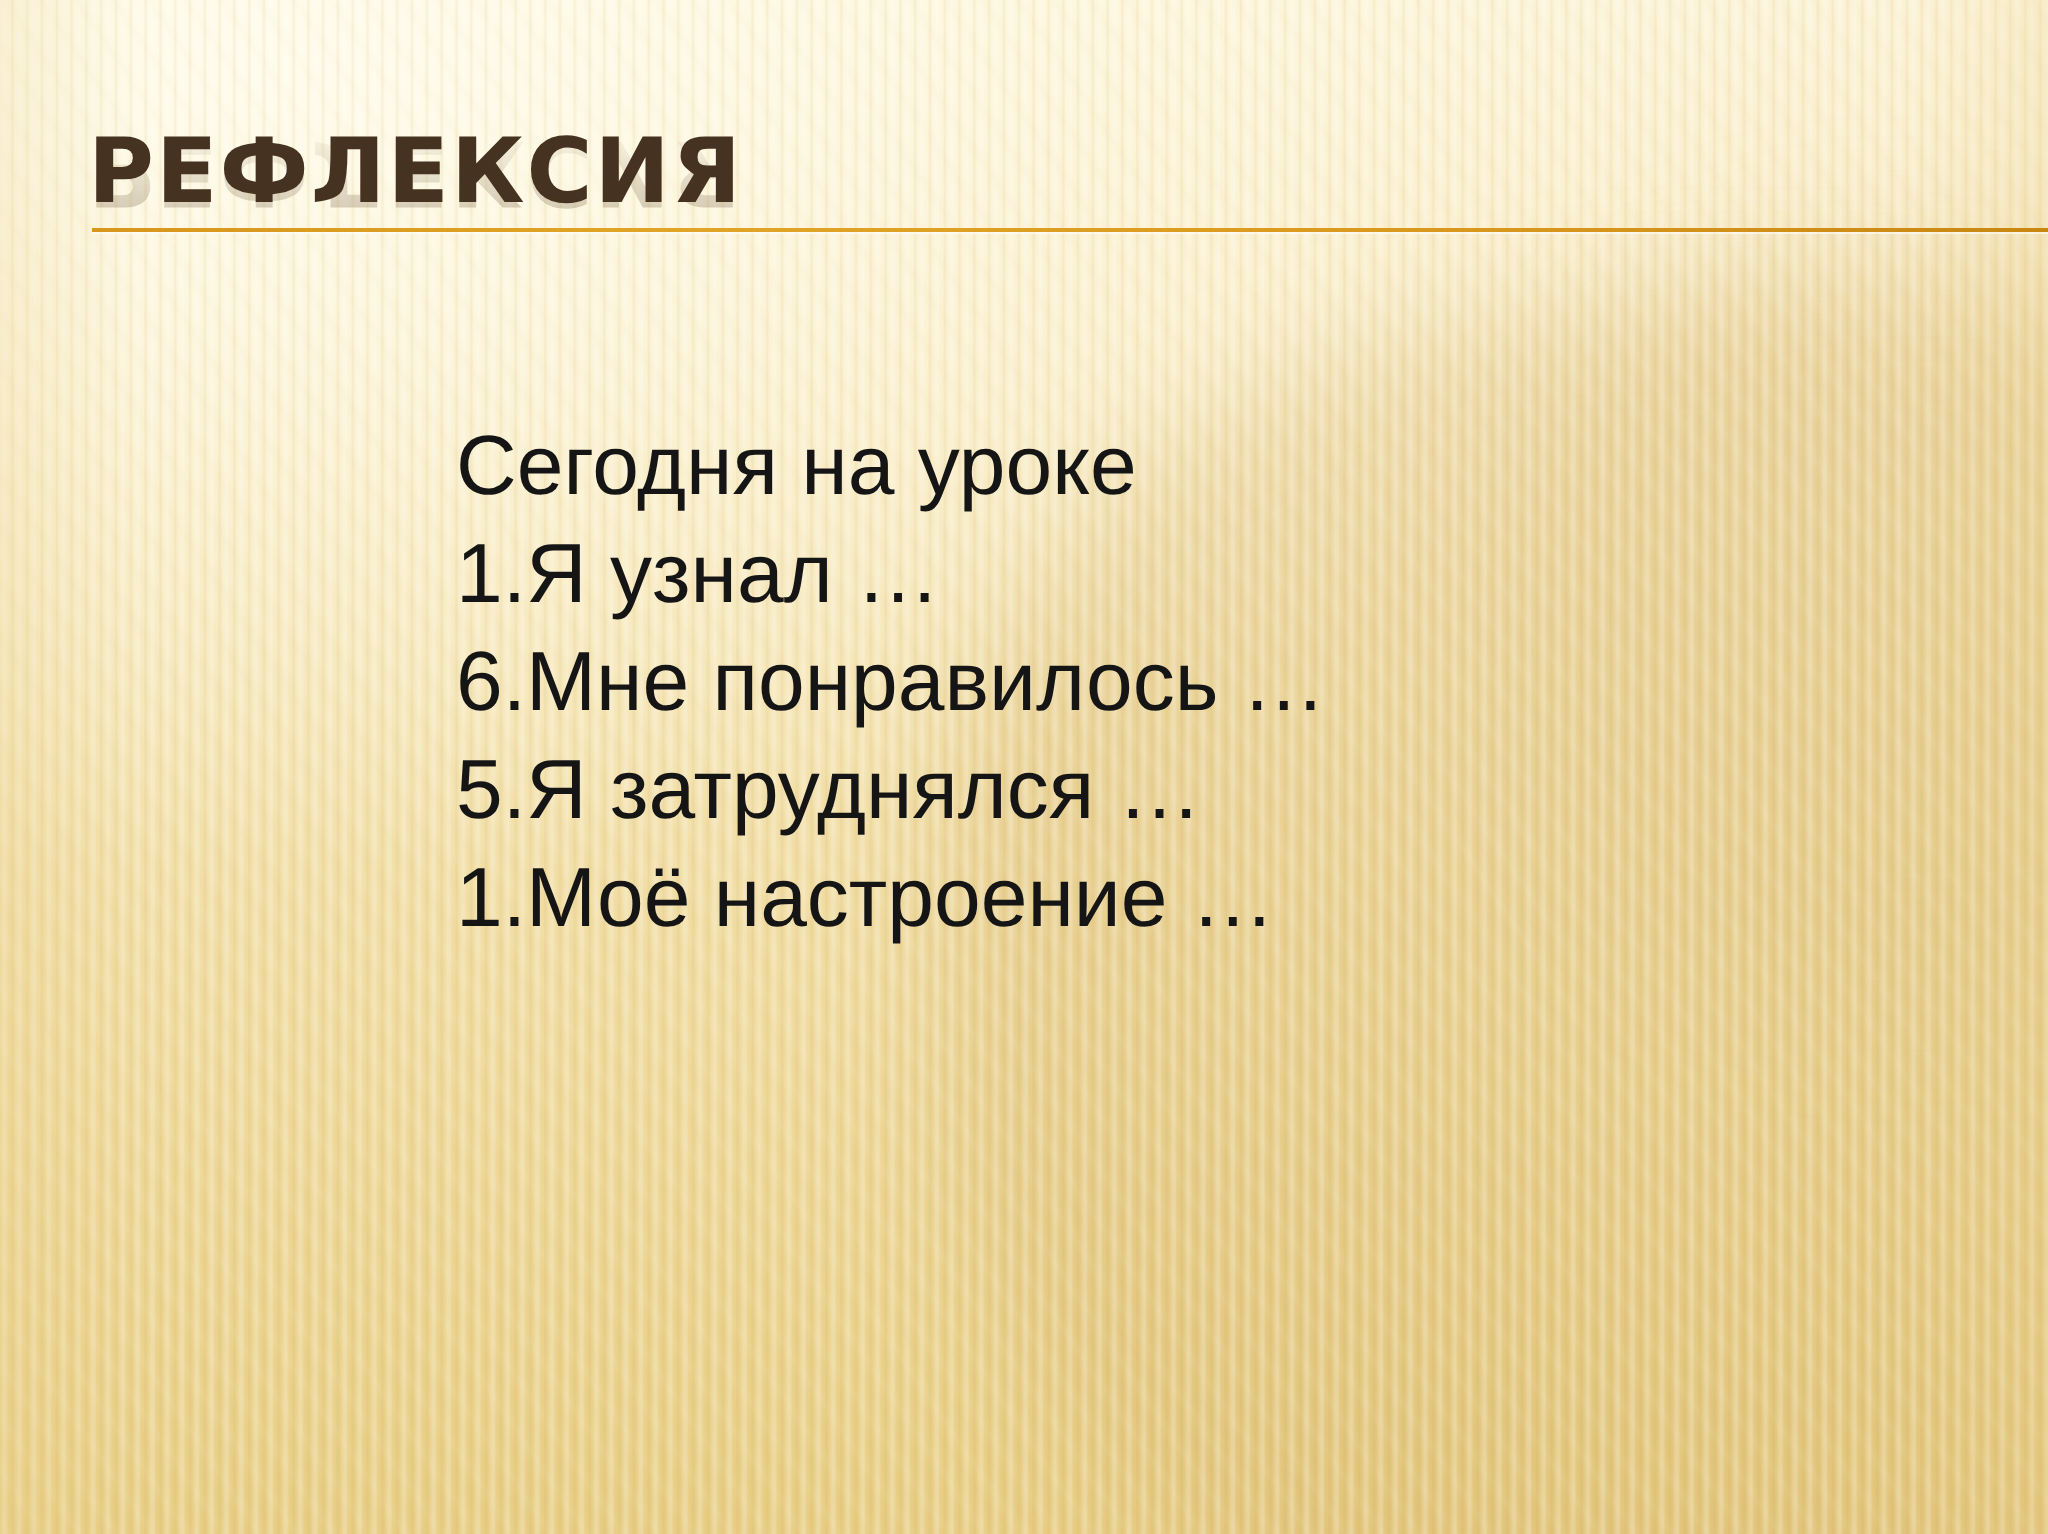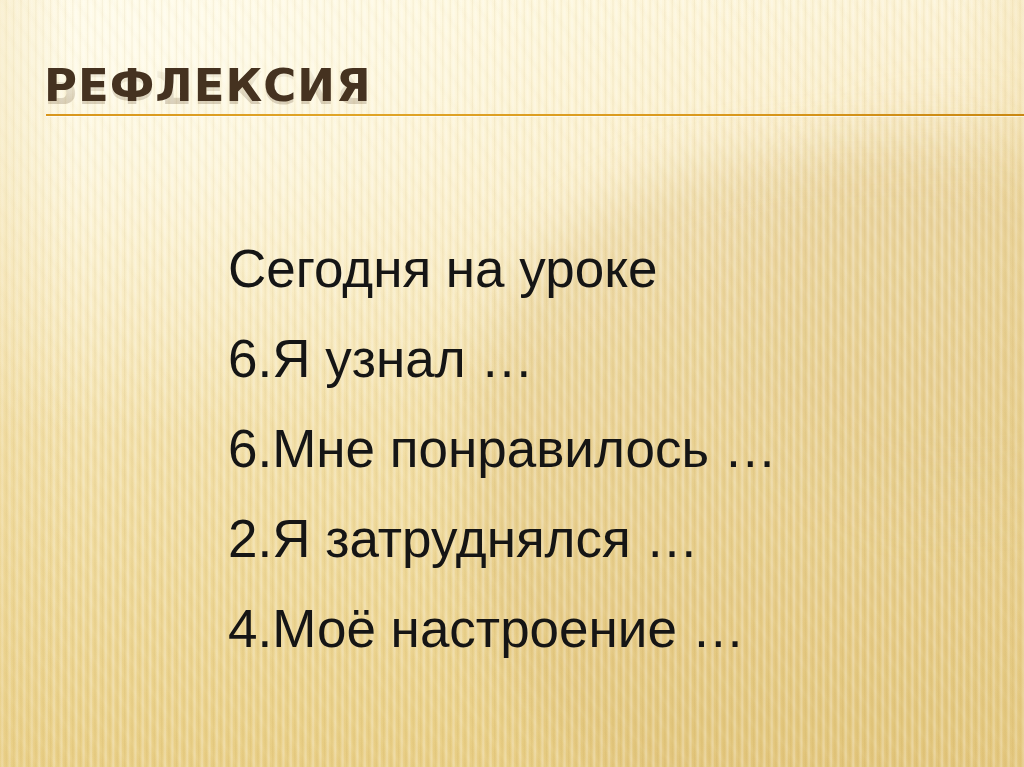--- a/index.html
+++ b/index.html
@@ -165,25 +165,24 @@
   
   #body-block {
     position: absolute;
     left: 228px;
     top: 206px;
     width: 700px;
   }
 
   .body-line {
     font-family: "Liberation Sans", sans-serif;
-    font-size: 53px;
+    font-size: 42px;
     line-height: 54px;
     color: #151515;
     white-space: pre;
-    margin-top: 36px;
   }
 </style>
 </head>
 <body>
 
 <div id="slide">
 
   <div class="bg-base"></div>
   <div class="bg-radial"></div>
   <div class="bg-blob"></div>
@@ -193,19 +192,19 @@
   <div class="bg-vignette"></div>
 
   <div id="title-area">
     <div class="title-rule"></div>
     <div class="title-reflection">Рефлексия</div>
     <div class="title-text">Рефлексия</div>
   </div>
 
   <div id="body-block">
     <div class="body-line">Сегодня на уроке</div>
-    <div class="body-line">6.Я узнал …</div>
+    <div class="body-line">1.Я узнал …</div>
     <div class="body-line">6.Мне понравилось …</div>
-    <div class="body-line">2.Я затруднялся …</div>
-    <div class="body-line">4.Моё настроение …</div>
+    <div class="body-line">5.Я затруднялся …</div>
+    <div class="body-line">1.Моё настроение …</div>
   </div>
 
 </div>
 
 </body></html>

